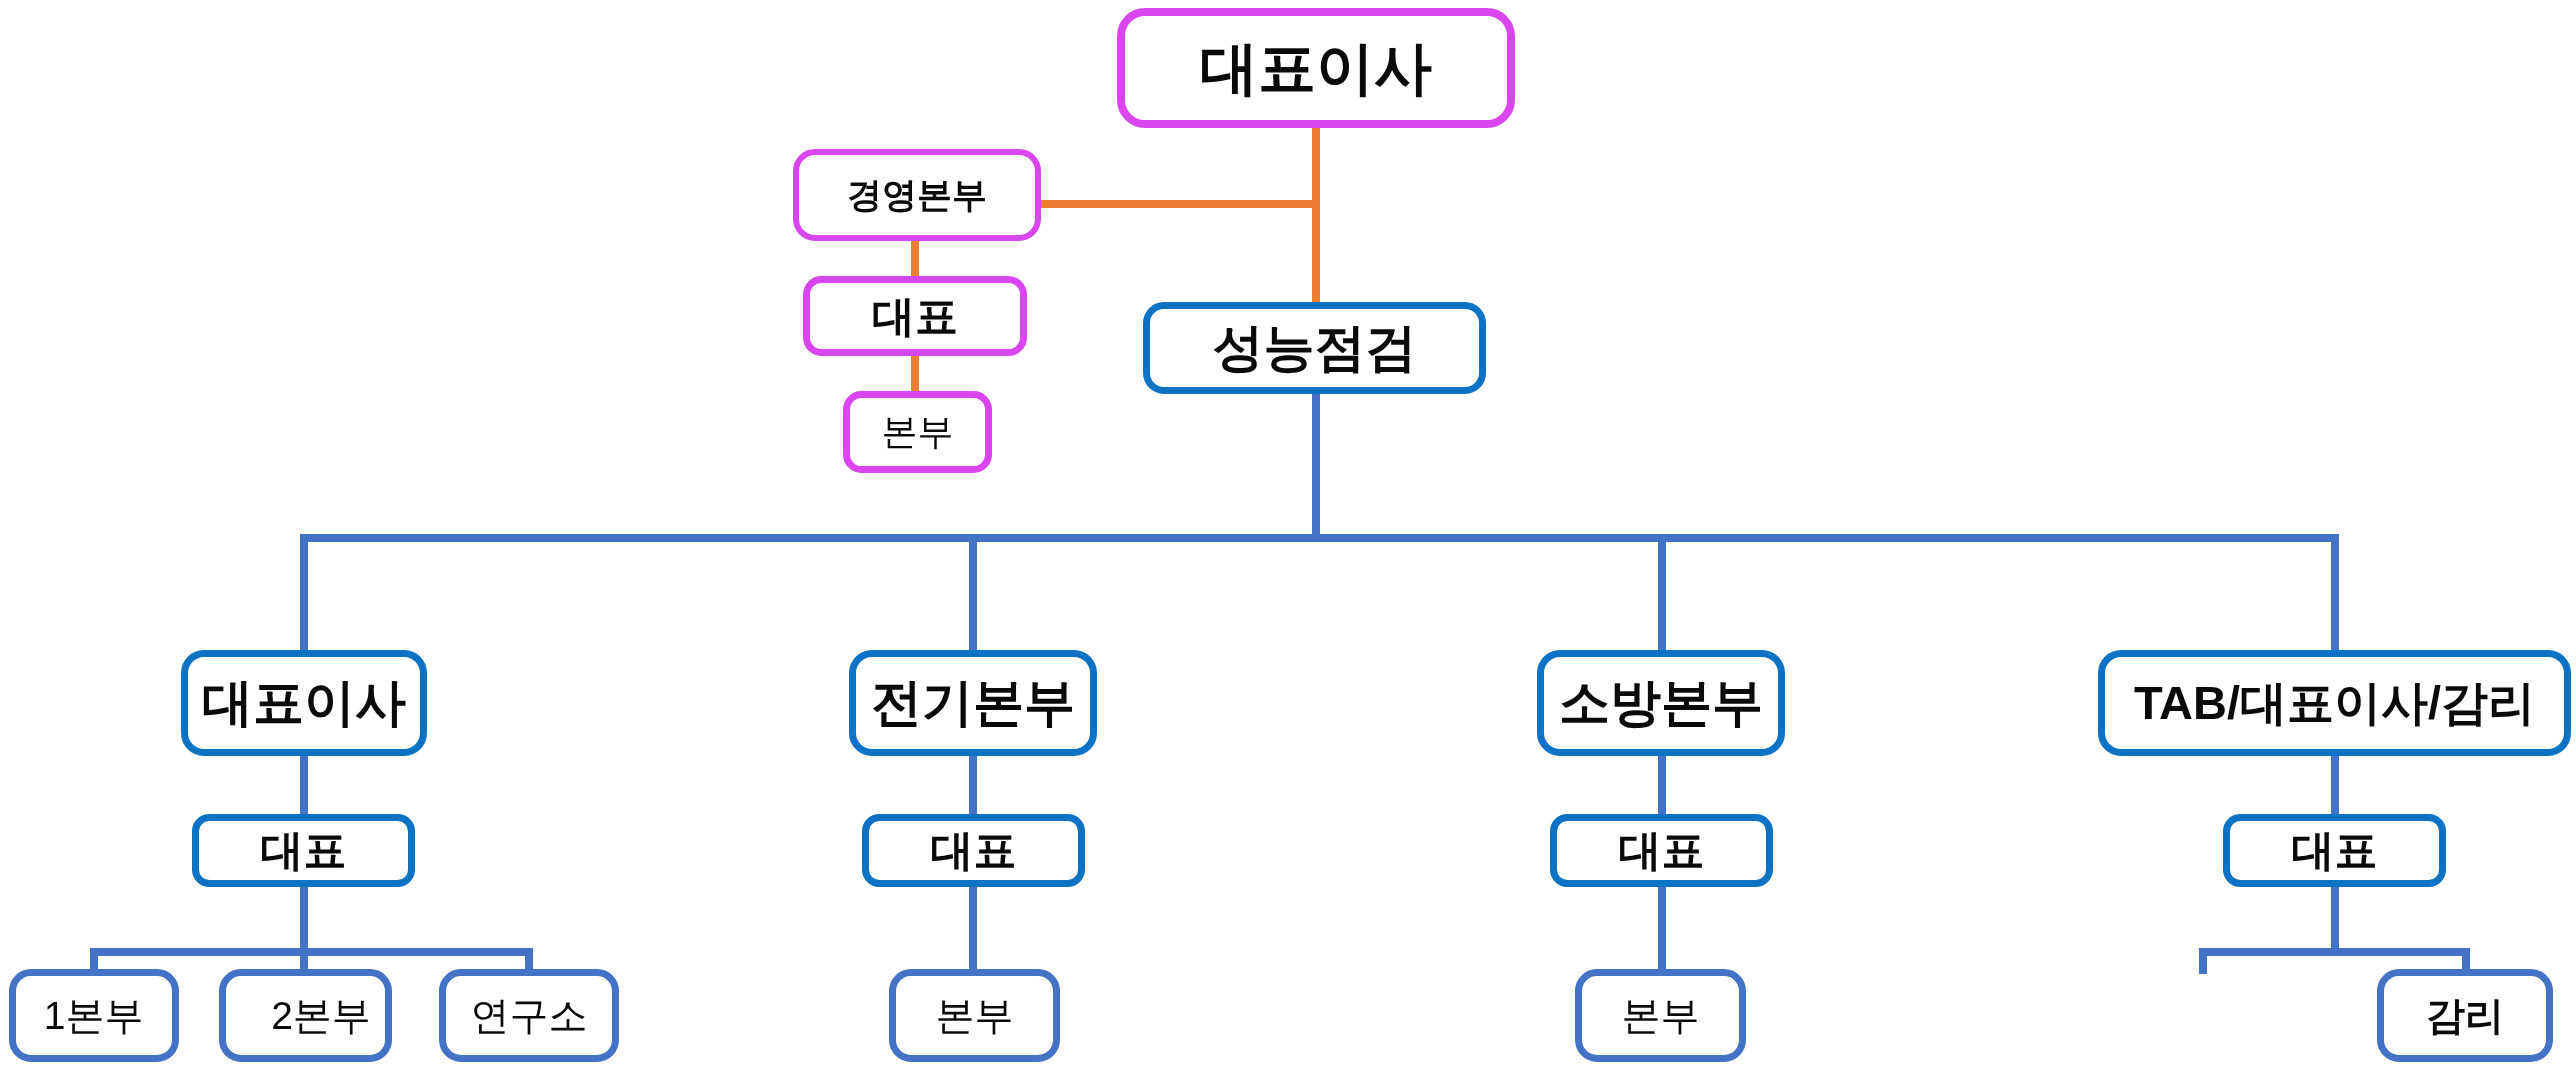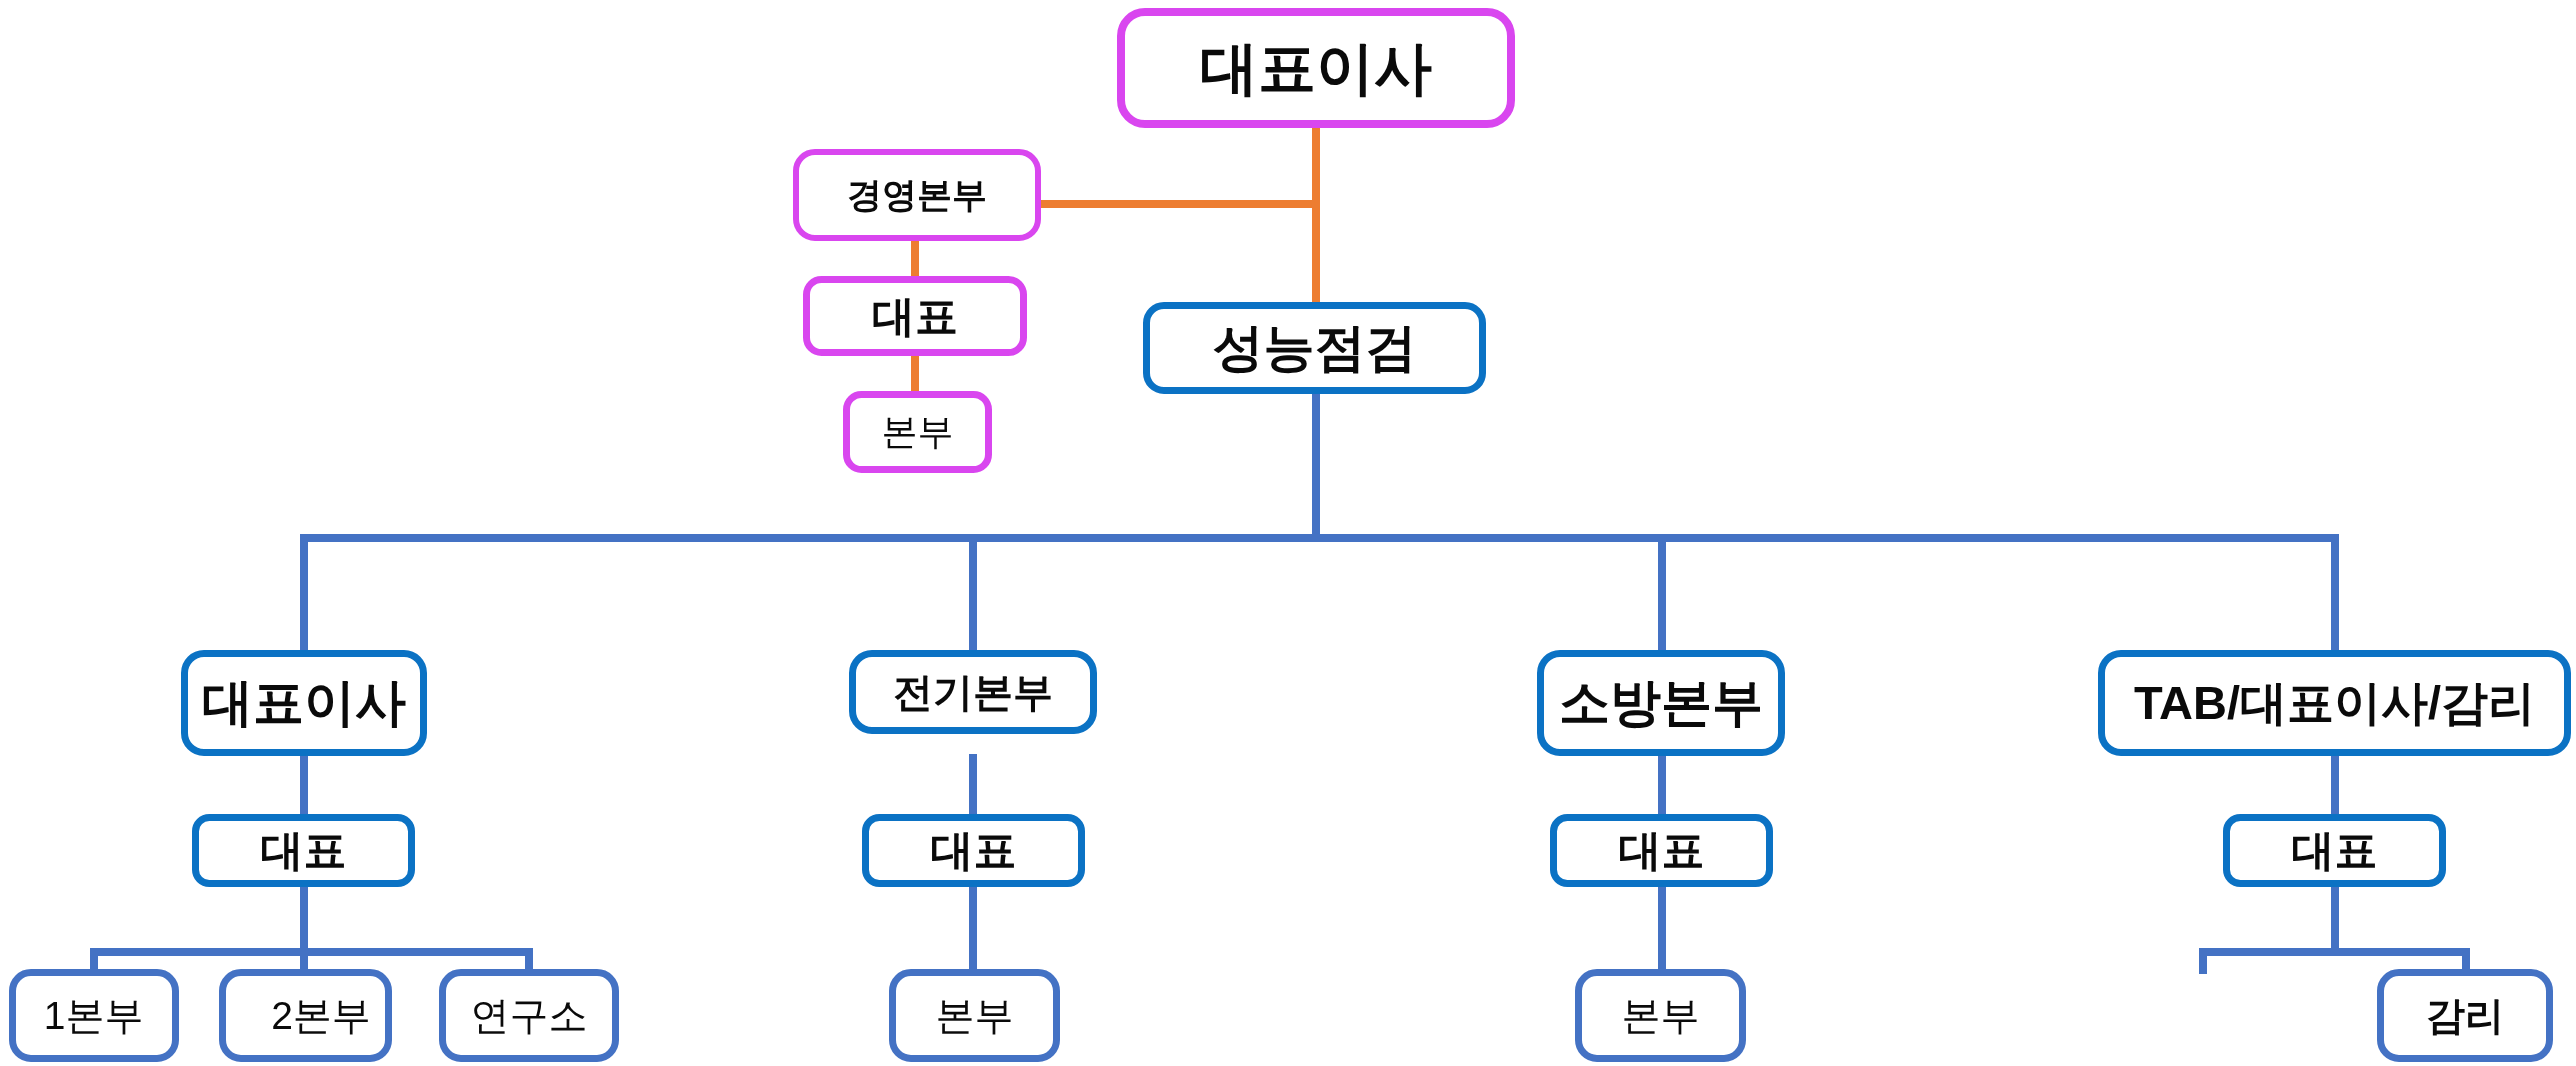--- a/index.html
+++ b/index.html
@@ -77,21 +77,21 @@
     <span>본부</span>
   </div>
 
   <div class="box b-dark" style="left:1143px;top:302px;width:343px;height:92px;font-size:51px;border-radius:21px;">
     <span>성능점검</span>
   </div>
 
   <div class="box b-dark" style="left:181px;top:650px;width:246px;height:106px;font-size:51px;">
     <span>대표이사</span>
   </div>
-  <div class="box b-dark" style="left:849px;top:650px;width:248px;height:84px;font-size:40px;">
+  <div class="box b-dark" style="left:849px;top:650px;width:248px;height:106px;font-size:51px;">
     <span>전기본부</span>
   </div>
   <div class="box b-dark" style="left:1537px;top:650px;width:248px;height:106px;font-size:51px;">
     <span>소방본부</span>
   </div>
   <div class="box b-dark" style="left:2098px;top:650px;width:473px;height:106px;font-size:47px;">
     <span>TAB/대표이사/감리</span>
   </div>
 
   <div class="box b-rep" style="left:192px;top:814px;width:223px;height:73px;font-size:43px;">

